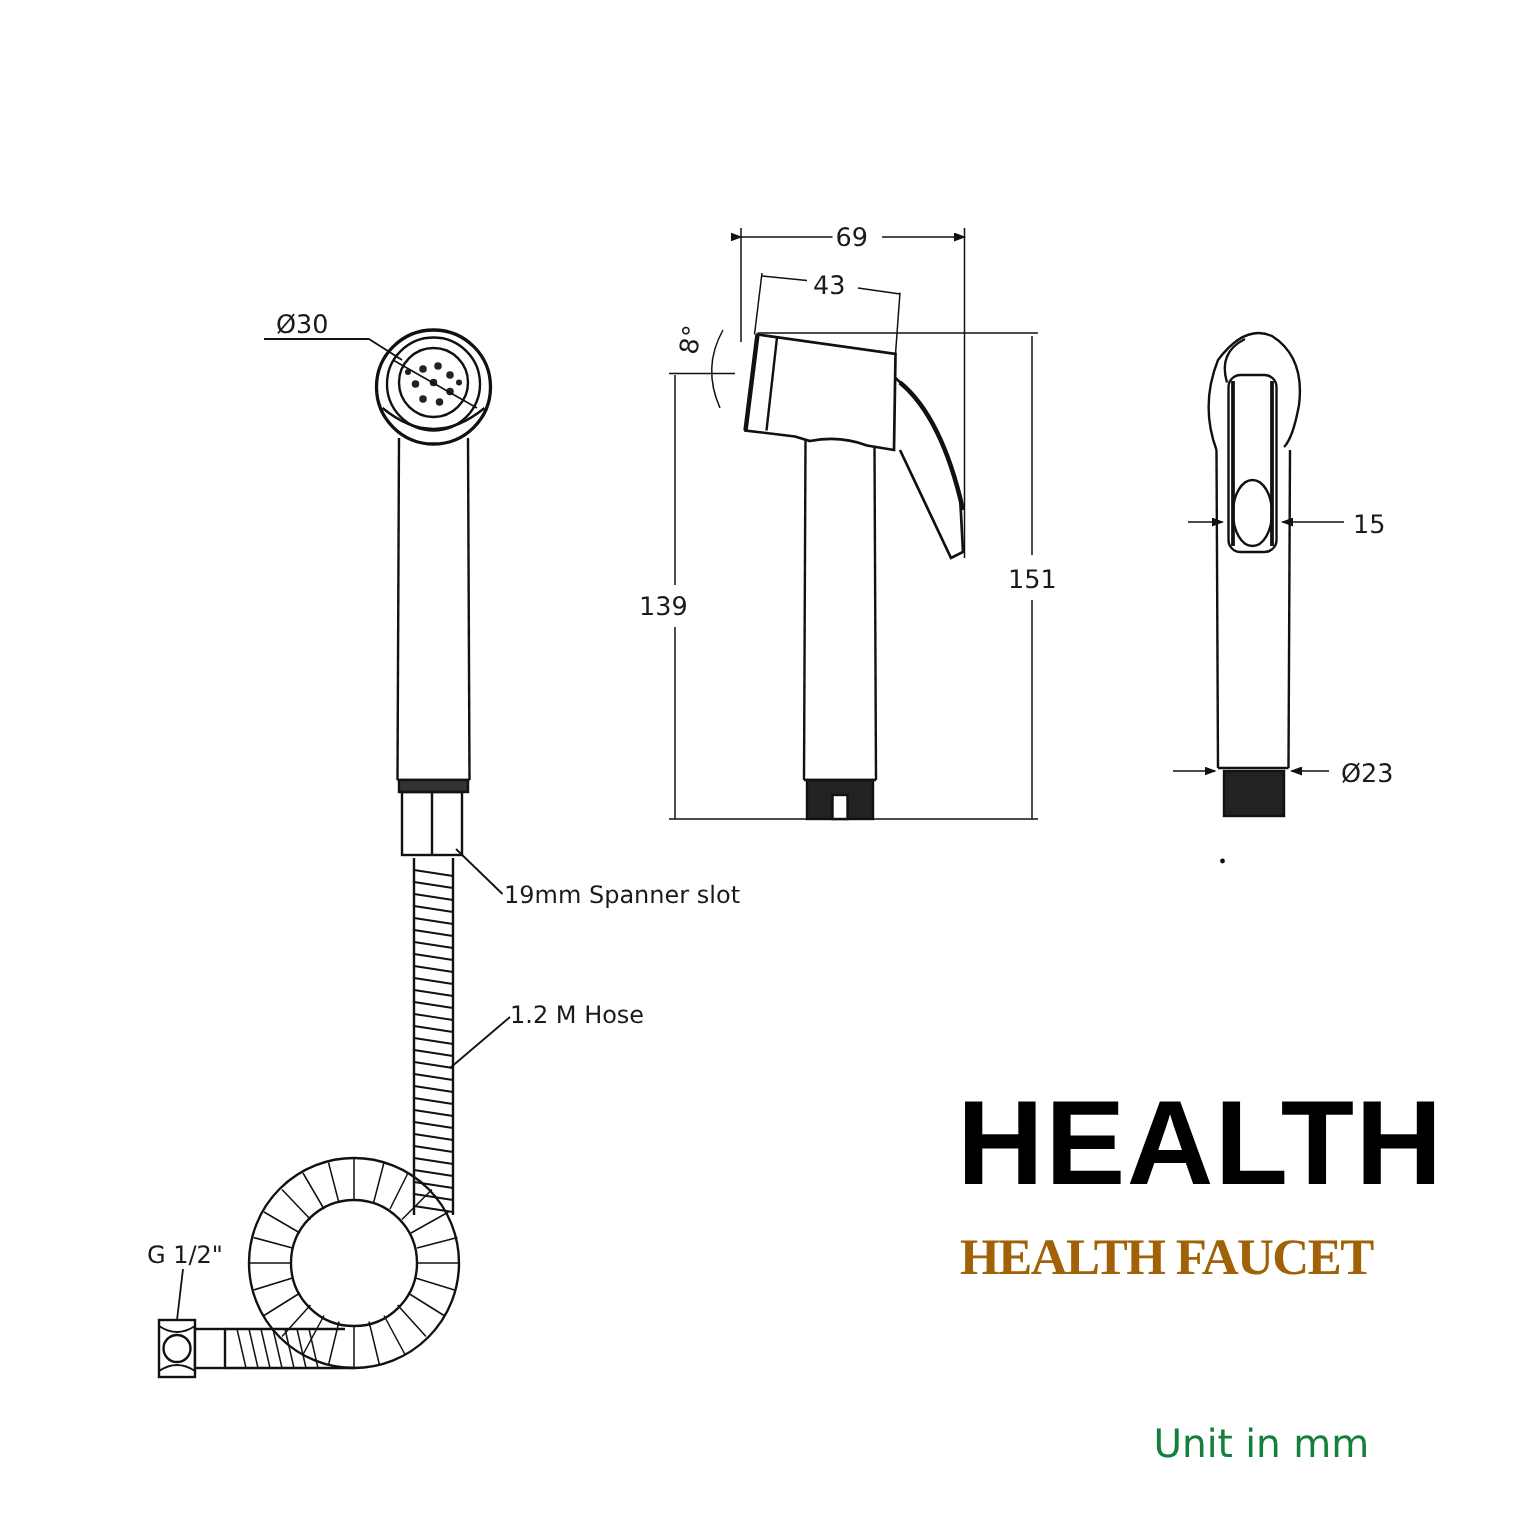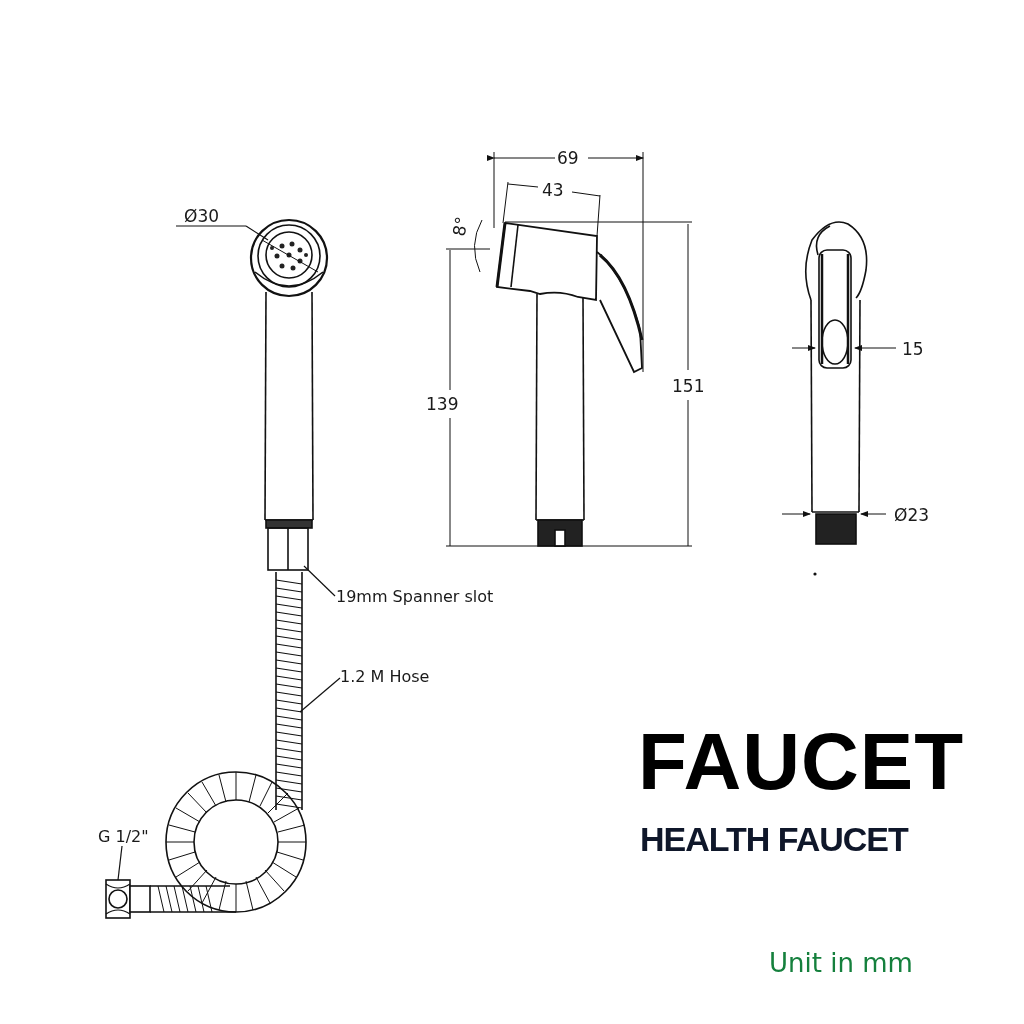--- a/index.html
+++ b/index.html
@@ -1,21 +1,21 @@
 <!DOCTYPE html>
 <html><head>
 <meta charset="utf-8">
 <style>
   html,body{margin:0;padding:0;background:#ffffff;}
   body{width:1024px;height:1024px;position:relative;overflow:hidden;font-family:"Liberation Sans",sans-serif;color:#111;}
   svg.drawing{position:absolute;left:0;top:0;}
   .dim{font-family:"DejaVu Sans",sans-serif;font-size:17px;fill:#1a1a1a;}
   .lbl{font-family:"DejaVu Sans",sans-serif;font-size:16px;fill:#1a1a1a;}
   .title{position:absolute;left:638px;top:722px;font-family:"Liberation Sans",sans-serif;font-weight:bold;font-size:80px;letter-spacing:1px;color:#000;line-height:1;}
-  .subtitle{position:absolute;left:640px;top:822px;font-family:Liberation Sans, sans-serif;font-weight:bold;font-size:34px;letter-spacing:-1px;color:#0f172a;line-height:1;}
+  .subtitle{position:absolute;left:640px;top:822px;font-family:Liberation Serif, serif;font-weight:bold;font-size:34px;letter-spacing:-1px;color:#a16207;line-height:1;}
   .unit{position:absolute;left:769px;top:950px;font-family:"DejaVu Sans",sans-serif;font-size:26px;color:#15803d;line-height:1;}
 </style>
 </head>
 <body>
 
 <svg class="drawing" width="1024" height="1024" viewBox="0 0 1024 1024">
   <defs>
     <marker id="arr" markerWidth="8" markerHeight="6" refX="7" refY="3" orient="auto">
       <path d="M0,0 L8,3 L0,6 Z" fill="#111"></path>
     </marker>
@@ -143,15 +143,15 @@
     <line x1="896" y1="348" x2="855" y2="348" stroke-width="1" marker-end="url(#arr)"></line>
 
     <line x1="782" y1="514" x2="810" y2="514" stroke-width="1" marker-end="url(#arr)"></line>
     <line x1="886" y1="514" x2="861" y2="514" stroke-width="1" marker-end="url(#arr)"></line>
     <circle cx="815" cy="574" r="0.8" fill="#111"></circle>
   </g>
   <text class="dim" x="902" y="355">15</text>
   <text class="dim" x="894" y="521">Ø23</text>
 </svg>
 
-<div class="title">FAUCET</div>
+<div class="title">HEALTH</div>
 <div class="subtitle">HEALTH FAUCET</div>
 <div class="unit">Unit in mm</div>
 
 </body></html>

